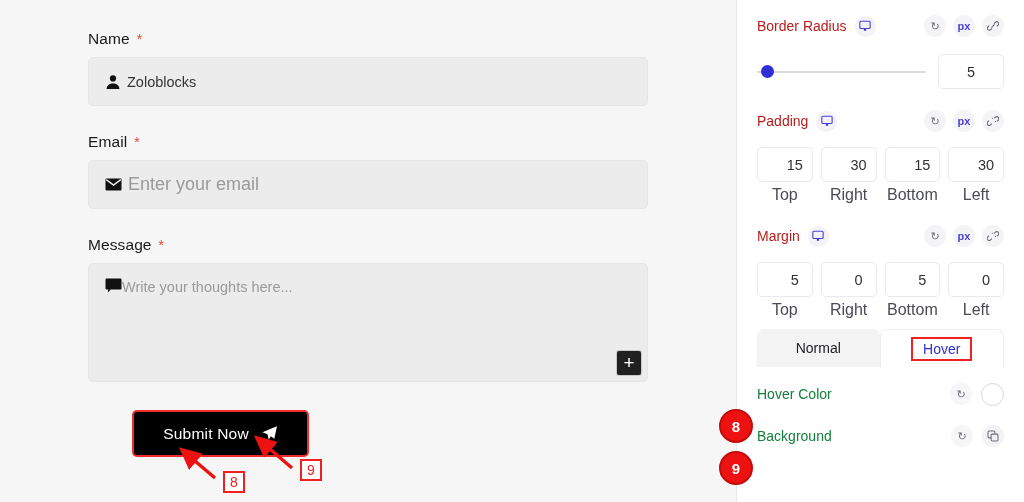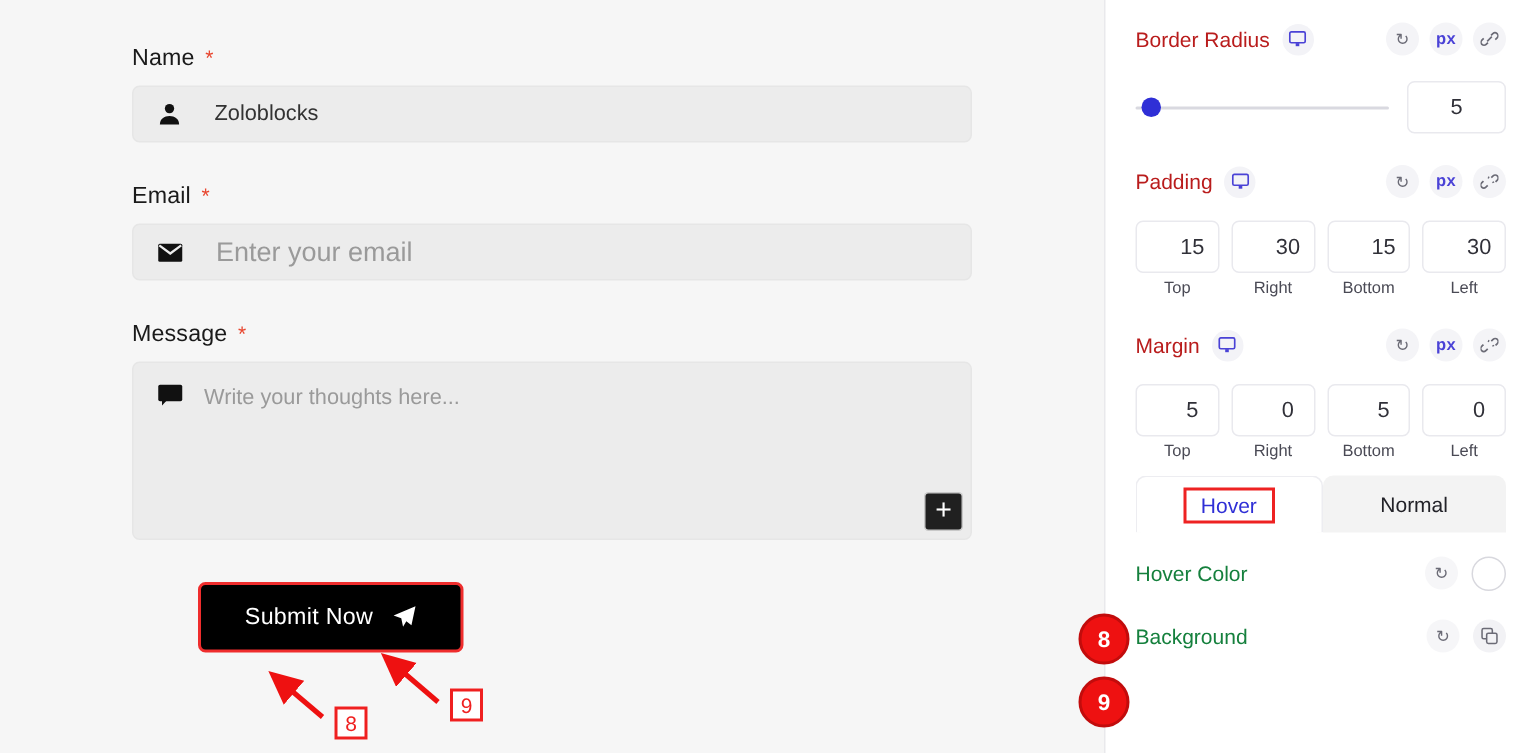--- a/index.html
+++ b/index.html
@@ -48,25 +48,25 @@
   }
   .req {
     color: #e8462f;
     font-size: 14px;
     line-height: 1;
   }
   .input-box {
     background: #ececec;
     border: 1px solid #e6e6e6;
     border-radius: 5px;
-    height: 38px;
+    height: 49px;
     display: flex;
     align-items: center;
     padding: 0 16px;
-    gap: 22px;
+    gap: 6px;
     box-sizing: border-box;
   }
   .input-box .ph {
     font-size: 18px;
     color: #9a9a9a;
   }
   .input-box .val {
     font-size: 14.5px;
     color: #333333;
   }
@@ -80,21 +80,20 @@
     border: 1px solid #e6e6e6;
     border-radius: 5px;
     height: 119px;
     box-sizing: border-box;
     padding: 14px 16px;
     position: relative;
   }
   .ta-row {
     display: flex;
     align-items: flex-start;
-    gap: 14px;
   }
   .ta-row .ph {
     font-size: 14.5px;
     color: #9a9a9a;
     line-height: 18px;
   }
   .plus-btn {
     position: absolute;
     right: 6px;
     bottom: 6px;
@@ -260,21 +259,21 @@
     background: #ffffff;
     display: flex;
     align-items: center;
     justify-content: center;
     font-size: 14.5px;
     color: #303038;
     box-sizing: border-box;
     padding-left: 20px;
   }
   .quad-label {
-    font-size: 11px;
+    font-size: 16px;
     color: #4a4a55;
   }
 
   .spacer-md { height: 14px; }
 
   .tabs {
     display: flex;
     margin-top: 10px;
     position: relative;
   }
@@ -544,25 +543,25 @@
         <div class="quad-input">5</div>
         <div class="quad-label">Bottom</div>
       </div>
       <div class="quad-cell">
         <div class="quad-input">0</div>
         <div class="quad-label">Left</div>
       </div>
     </div>
 
     <div class="tabs">
+      <div class="tab inactive">
+        <span>Normal</span>
+      </div>
       <div class="tab active">
         <span class="tab-hl">Hover</span>
-      </div>
-      <div class="tab inactive">
-        <span>Normal</span>
       </div>
     </div>
 
     <div class="row-item" style="margin-top:6px;">
       <div class="row-item-label">Hover Color</div>
       <div class="row-actions">
         <span class="rnd" style="background:#f6f6f8;">↻</span>
         <span class="swatch"></span>
       </div>
     </div>

